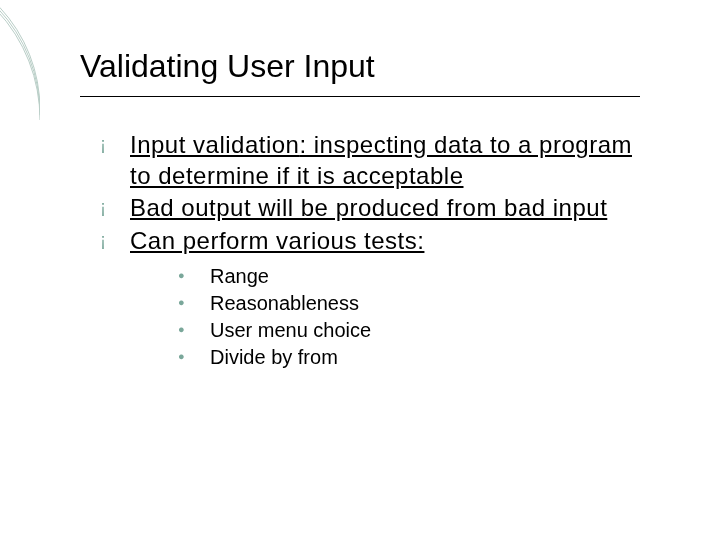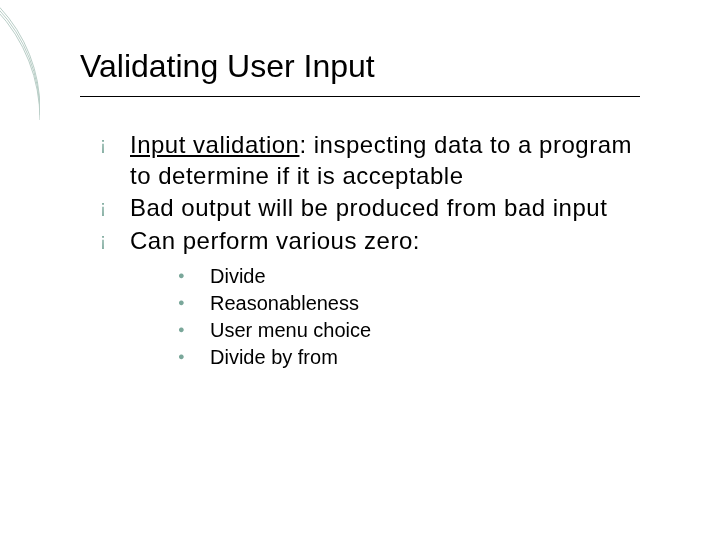--- a/index.html
+++ b/index.html
@@ -58,20 +58,21 @@
   .lvl1 > li .bullet {
     flex: 0 0 auto;
     width: 30px;
     font-size: 18px;
     line-height: 1.6;
     color: #7aa79a;
     font-family: Arial, sans-serif;
   }
   .lvl1 > li .txt {
     flex: 1 1 auto;
+    text-decoration: underline;
   }
   .term {
     text-decoration: underline;
   }
   .lvl2 {
     list-style: none;
     margin: 6px 0 0 0;
     padding: 0 0 0 78px;
   }
   .lvl2 > li {
@@ -122,27 +123,27 @@
       <li>
         <span class="bullet">¡</span>
         <span class="txt"><span class="term">Input validation</span><span>: inspecting data to a program to determine if it is acceptable</span></span>
       </li>
       <li>
         <span class="bullet">¡</span>
         <span class="txt">Bad output will be produced from bad input</span>
       </li>
       <li>
         <span class="bullet">¡</span>
-        <span class="txt">Can perform various zero:</span>
+        <span class="txt">Can perform various tests:</span>
       </li>
     </ul>
     <ul class="lvl2">
       <li>
         <span class="bullet2">●</span>
-        <span class="txt">Divide</span>
+        <span class="txt">Range</span>
       </li>
       <li>
         <span class="bullet2">●</span>
         <span class="txt">Reasonableness</span>
       </li>
       <li>
         <span class="bullet2">●</span>
         <span class="txt">User menu choice</span>
       </li>
       <li>

